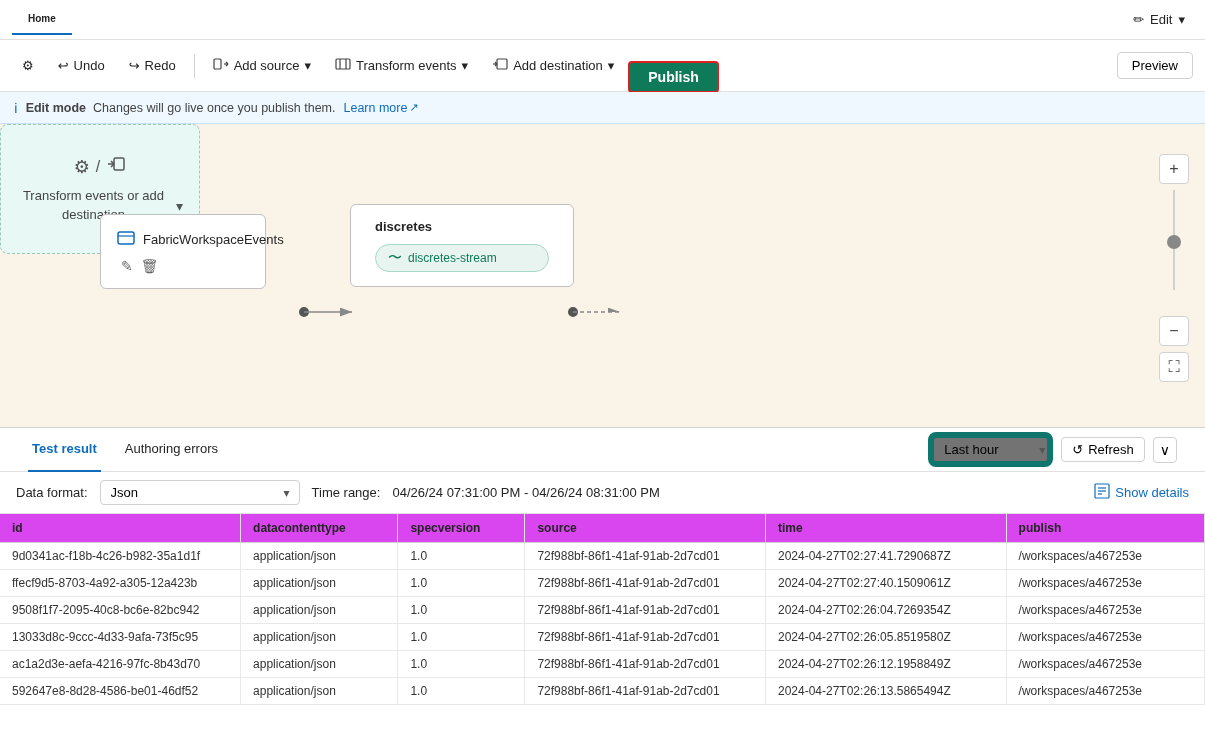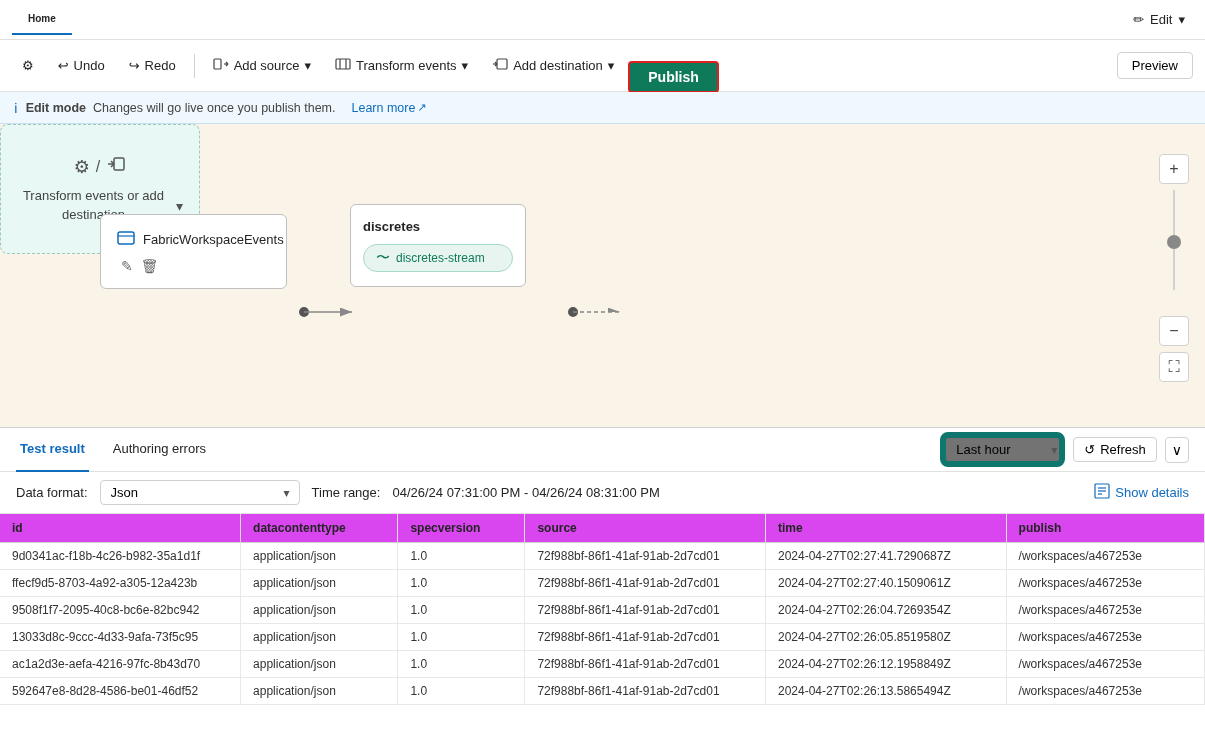--- a/index.html
+++ b/index.html
@@ -14,33 +14,33 @@
 
     
     .toolbar { display: flex; align-items: center; gap: 4px; padding: 6px 12px; border-bottom: 1px solid #e0e0e0; height: 52px; }
     .toolbar-btn { display: flex; align-items: center; gap: 5px; padding: 5px 10px; border: none; background: none; cursor: pointer; font-size: 13px; color: #242424; border-radius: 4px; }
     .toolbar-btn.publish-btn { background: #0e7a5a; color: #fff; font-weight: 600; border: 2px solid #e02020; border-radius: 4px; padding: 6px 18px; font-size: 14px; margin-top: 23px; }
     .preview-btn { margin-left: auto; padding: 5px 14px; border: 1px solid #d1d1d1; background: #fff; border-radius: 4px; cursor: pointer; font-size: 13px; }
     .toolbar-separator { width: 1px; height: 24px; background: #d1d1d1; margin: 0 4px; }
 
     
     .edit-mode-bar { display: flex; align-items: center; gap: 8px; background: #f0f8ff; border-bottom: 1px solid #c8e0f5; padding: 6px 14px; font-size: 12.5px; color: #444; }
-    .learn-more { color: #0f6cbd; text-decoration: none; display: flex; align-items: center; gap: 2px; margin-left: 8px; }
+    .learn-more { color: #0f6cbd; text-decoration: none; display: flex; align-items: center; gap: 2px; }
 
     
     .canvas { position: relative; background: #f9f3e8; flex: 1; overflow: hidden; }
     .canvas-inner { position: relative; width: 100%; height: 100%; }
 
     
     .node { position: absolute; background: #fff; border: 1.5px solid #c0c0c0; border-radius: 6px; }
-    .node-source { left: 100px; top: 90px; width: 187px; padding: 14px 16px; display: flex; flex-direction: column; gap: 8px; }
+    .node-source { left: 100px; top: 90px; width: 166px; padding: 14px 16px; display: flex; flex-direction: column; gap: 8px; }
     .node-source-header { display: flex; align-items: center; gap: 8px; font-size: 13px; font-weight: 500; }
     .node-source-actions { display: flex; gap: 8px; padding-left: 4px; }
 
-    .node-transform { left: 350px; top: 80px; width: 176px; padding: 14px 12px; }
+    .node-transform { left: 350px; top: 80px; width: 224px; padding: 14px 24px; }
     .node-transform-title { font-size: 13px; font-weight: 600; margin-bottom: 10px; }
     .node-stream { display: flex; align-items: center; gap: 6px; background: #e8f4f0; border: 1px solid #a8d8c8; border-radius: 16px; padding: 4px 12px; font-size: 12px; color: #0e7a5a; }
 
     .node-destination { left: 620px; top: 65px; width: 200px; min-height: 130px; background: #e8f8f4; border: 1.5px dashed #a0c8b8; border-radius: 8px; display: flex; flex-direction: column; align-items: center; justify-content: center; gap: 8px; padding: 16px; }
     .node-destination-icons { display: flex; align-items: center; gap: 6px; font-size: 18px; color: #555; }
     .node-destination-text { font-size: 13px; color: #444; text-align: center; line-height: 1.4; }
     .node-destination-arrow { font-size: 14px; color: #555; cursor: pointer; }
     .dot { position: absolute; width: 10px; height: 10px; border-radius: 50%; background: #555; border: 2px solid #555; }
 
     
@@ -49,21 +49,21 @@
     .canvas-ctrl-slider { width: 2px; height: 100px; background: #d1d1d1; margin: 0 auto; position: relative; }
     .canvas-ctrl-handle { width: 14px; height: 14px; background: #888; border-radius: 50%; position: absolute; left: -6px; top: 45px; cursor: pointer; }
 
     
     .drag-handle { position: absolute; bottom: 2px; left: 50%; transform: translateX(-50%); width: 40px; height: 4px; background: #bbb; border-radius: 2px; }
 
     
     .bottom-panel { position: absolute; bottom: 0; left: 0; right: 0; background: #fff; border-top: 1px solid #d1d1d1; }
 
     
-    .panel-tabs { display: flex; align-items: center; padding: 0 16px; border-bottom: 1px solid #e0e0e0; height: 44px; }
+    .panel-tabs { display: flex; align-items: center; padding: 0 28px; border-bottom: 1px solid #e0e0e0; height: 44px; }
     .panel-tab { padding: 0 4px; height: 44px; display: flex; align-items: center; font-size: 13px; cursor: pointer; border-bottom: 2px solid transparent; margin-right: 20px; }
     .panel-tab.active { border-bottom: 2px solid #0f6cbd; color: #0f6cbd; font-weight: 600; }
     .panel-tab-spacer { flex: 1; }
     .panel-controls { display: flex; align-items: center; gap: 8px; }
     .time-select { padding: 4px 10px; border: 6px solid #0f766e; border-radius: 8px; font-size: 13px; background: #737373; cursor: pointer; appearance: none; -webkit-appearance: none; padding-right: 24px; position: relative; }
     .select-wrapper { position: relative; display: flex; align-items: center; }
     .select-wrapper::after { content: '▾'; position: absolute; right: 8px; pointer-events: none; font-size: 12px; color: #555; }
     .refresh-btn { display: flex; align-items: center; gap: 5px; padding: 4px 10px; border: 1px solid #d1d1d1; border-radius: 4px; font-size: 13px; cursor: pointer; background: #fff; }
     .expand-btn { padding: 4px 6px; border: 1px solid #d1d1d1; border-radius: 4px; cursor: pointer; background: #fff; font-size: 14px; }
 

